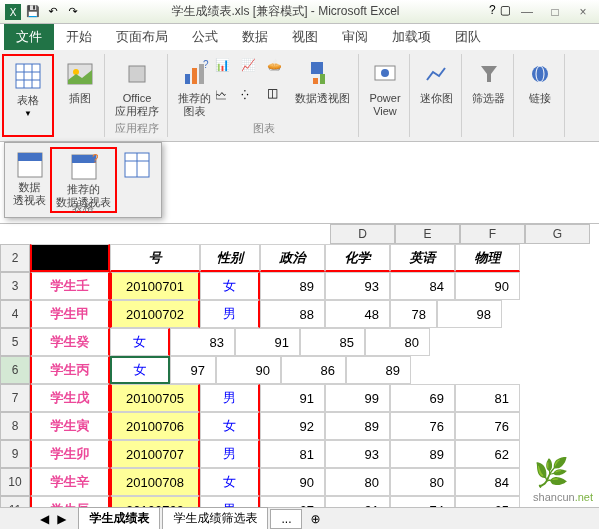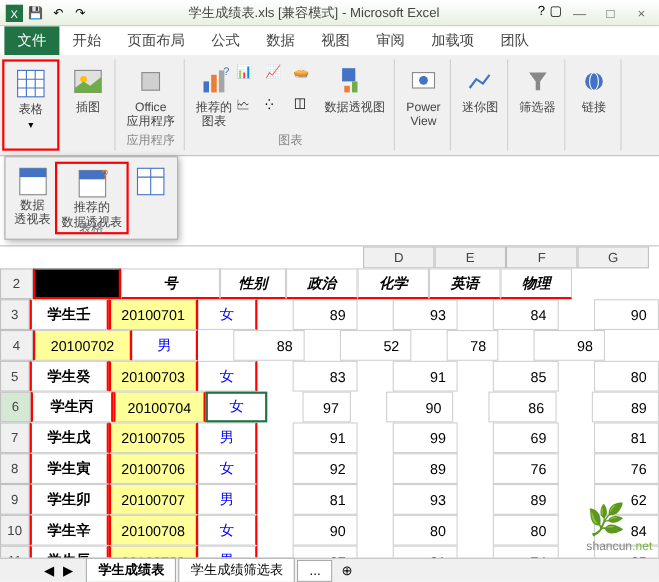--- a/index.html
+++ b/index.html
@@ -31,24 +31,24 @@
 .fx-value { color: #000; }
 .sheet-area { position: relative; }
 .col-headers { display: flex; margin-left: 30px; height: 20px; }
 .col-header { border: 1px solid #c0c0c0; background: #f0f0f0; text-align: center; font-size: 12px; color: #444; display: flex; align-items: center; justify-content: center; }
 .grid { position: relative; }
 .row { display: flex; align-items: stretch; }
 .row-header { width: 30px; border: 1px solid #c0c0c0; background: #f0f0f0; text-align: center; font-size: 12px; color: #444; display: flex; align-items: center; justify-content: center; }
 .row-header.selected { background: #d4e8d4; }
 .cell { border: 1px solid #d0d0d0; padding: 2px 4px; font-size: 13px; display: flex; align-items: center; overflow: hidden; white-space: nowrap; }
 .table-header { background: #fff; font-weight: bold; font-style: italic; border-bottom: 2px solid #ff0000; justify-content: center; }
-.name-col { color: #000000; font-weight: bold; justify-content: center; border-left: 2px solid #ff0000; border-right: 2px solid #ff0000; }
+.name-col { color: #ec4899; font-weight: bold; justify-content: center; border-left: 2px solid #ff0000; border-right: 2px solid #ff0000; }
 .id-col { background: #ffff99; border-left: 2px solid #ff0000; border-right: 2px solid #ff0000; justify-content: center; }
 .gender-col { color: #0000ff; justify-content: center; border-right: 2px solid #ff0000; }
-.score-col { justify-content: flex-end; padding-right: 10px; margin-left: 32px; }
+.score-col { justify-content: flex-end; padding-right: 10px; }
 .active-cell { border: 2px solid #217346 !important; position: relative; }
 .sheet-tabs { position: absolute; bottom: 0; left: 0; right: 0; height: 22px; background: #f0f0f0; border-top: 1px solid #c0c0c0; display: flex; align-items: center; padding-left: 40px; gap: 2px; }
 .sheet-tab { padding: 2px 10px; font-size: 12px; border: 1px solid #aaa; background: #fff; }
 .sheet-tab.active { border-bottom: 2px solid #217346; font-weight: bold; }
 .watermark { position: absolute; right: 6px; bottom: 26px; font-size: 11px; color: #888; }
 .logo-leaf { position: absolute; right: 30px; bottom: 40px; color: #7cb342; font-size: 28px; }
 svg { display: block; }
 </style>
 </head>
 <body>
@@ -273,41 +273,40 @@
           <div class="cell name-col" style="width:80px">学生壬</div>
           <div class="cell id-col" style="width:90px">20100701</div>
           <div class="cell gender-col" style="width:60px">女</div>
           <div class="cell score-col" style="width:65px">89</div>
           <div class="cell score-col" style="width:65px">93</div>
           <div class="cell score-col" style="width:65px">84</div>
           <div class="cell score-col" style="width:65px">90</div>
         </div>
         <div class="row" style="height: 28px;">
           <div class="row-header">4</div>
+          <div class="cell name-col" style="width:80px">学生甲</div>
           <div class="cell id-col" style="width:90px">20100702</div>
           <div class="cell gender-col" style="width:60px">男</div>
           <div class="cell score-col" style="width:65px">88</div>
-          <div class="cell score-col" style="width:65px">52</div>
+          <div class="cell score-col" style="width:65px">48</div>
           <div class="cell score-col" style="width:47px">78</div>
           <div class="cell score-col" style="width:65px">98</div>
         </div>
         <div class="row" style="height: 28px;">
           <div class="row-header">5</div>
           <div class="cell name-col" style="width:80px">学生癸</div>
-          <div class="cell id-col" style="width:90px">20100703</div>
           <div class="cell gender-col" style="width:60px">女</div>
           <div class="cell score-col" style="width:65px">83</div>
           <div class="cell score-col" style="width:65px">91</div>
           <div class="cell score-col" style="width:65px">85</div>
           <div class="cell score-col" style="width:65px">80</div>
         </div>
         <div class="row" style="height: 28px;">
           <div class="row-header selected">6</div>
           <div class="cell name-col" style="width:80px">学生丙</div>
-          <div class="cell id-col" style="width:90px">20100704</div>
           <div class="cell gender-col active-cell" style="width:60px">女</div>
           <div class="cell score-col" style="width:46px">97</div>
           <div class="cell score-col" style="width:65px">90</div>
           <div class="cell score-col" style="width:65px">86</div>
           <div class="cell score-col" style="width:65px">89</div>
         </div>
         <div class="row" style="height: 28px;">
           <div class="row-header">7</div>
           <div class="cell name-col" style="width:80px">学生戊</div>
           <div class="cell id-col" style="width:90px">20100705</div>

